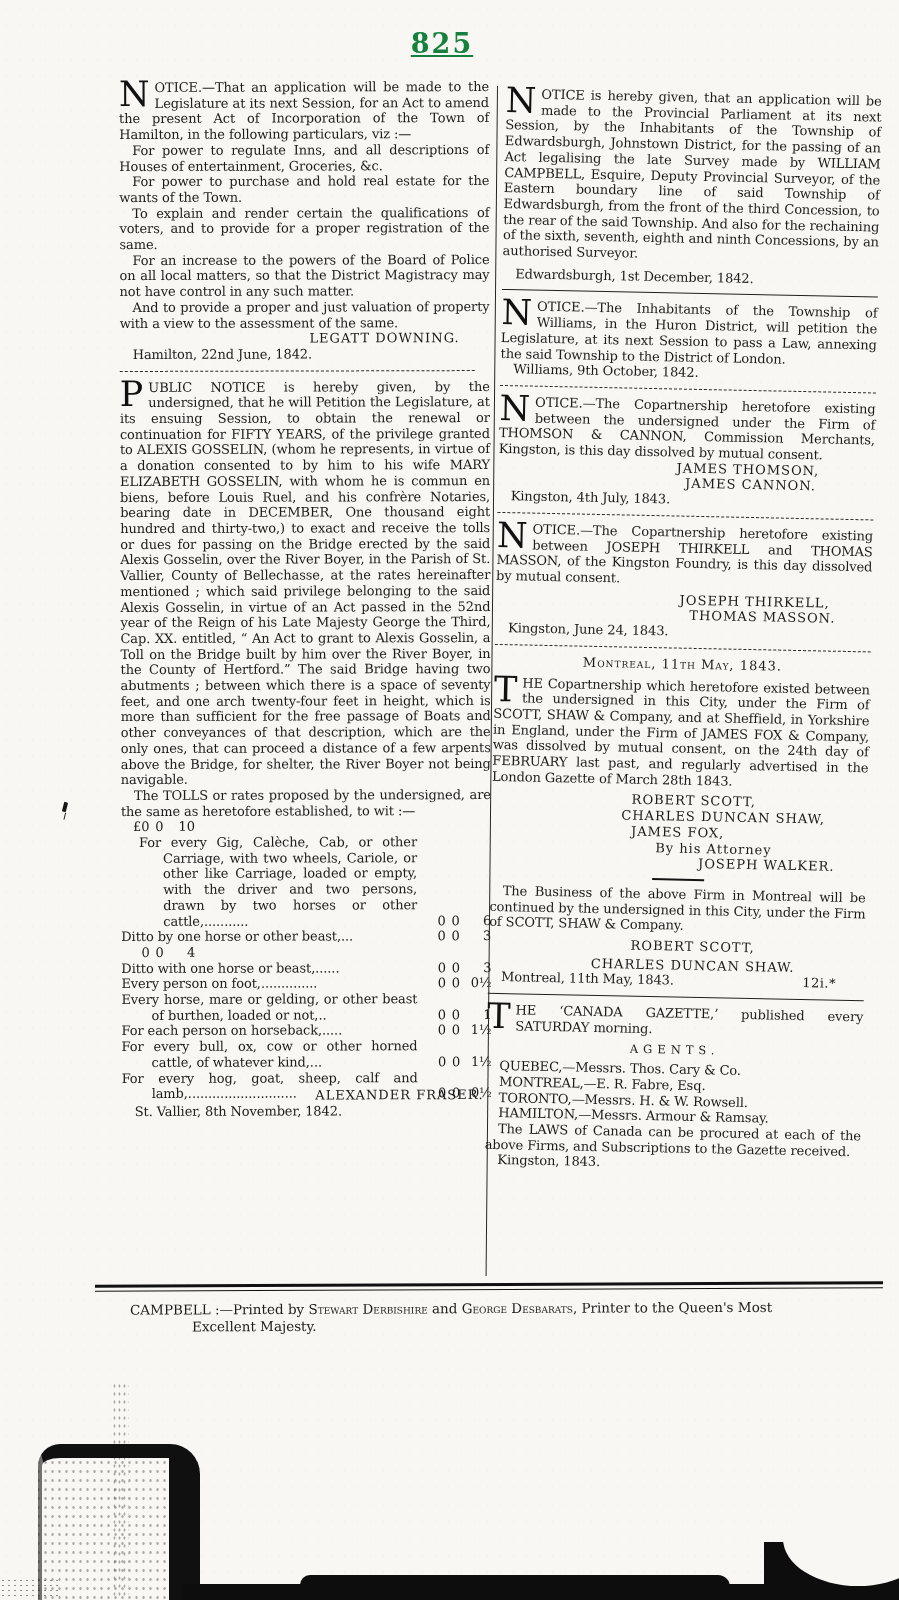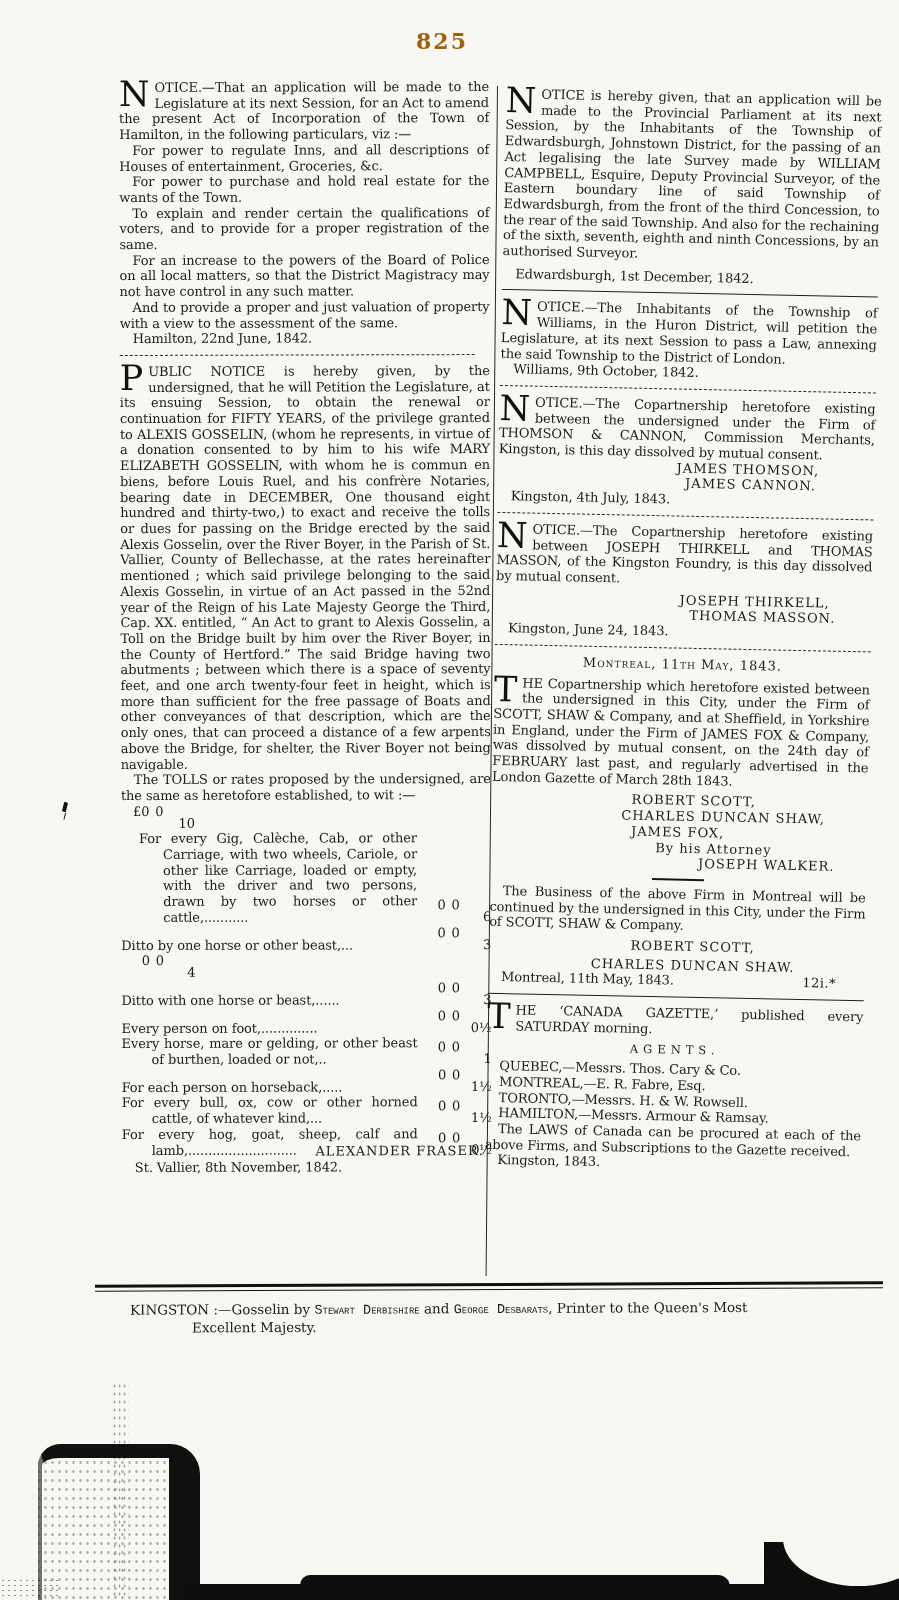--- a/index.html
+++ b/index.html
@@ -9,21 +9,21 @@
     font-family:"DejaVu Serif","Liberation Serif",serif;
     color:#1b1b1b;
   }
   .noise{
     position:absolute;inset:0;pointer-events:none;
     background-image:radial-gradient(rgba(0,0,0,0.05) 0.6px, transparent 1.1px);
     background-size:13px 17px;opacity:.5;
   }
   .page-number{
     position:absolute;left:392px;top:28px;width:100px;text-align:center;
-    font-size:22px;letter-spacing:2px;color:#a16207;font-weight:bold;
+    font-size:27px;letter-spacing:2px;color:#15803d;font-weight:bold;text-decoration:underline;
   }
   .col{font-size:13px;line-height:15.7px;text-align:justify;letter-spacing:-0.1px;}
   .col-left{position:absolute;left:119px;top:80px;width:370px;transform:rotate(-0.15deg);transform-origin:top left;}
   .col-right{position:absolute;left:506px;top:86px;width:376px;transform:rotate(1.15deg);transform-origin:top left;}
   .divider{position:absolute;left:497px;top:86px;height:1190px;width:1.3px;background:#262626;transform:rotate(0.55deg);transform-origin:top left;}
   p{margin:0;}
   .dc{float:left;font-size:35px;line-height:27px;padding:1px 5px 0 0;color:#111;}
   .indent{text-indent:13px;}
   .rule{border:none;border-top:1px solid #1f1f1f;margin:8px 0 8px 0;height:0;}
   .rule--dashed{border-top:1.4px dashed #2a2a2a;}
@@ -34,22 +34,22 @@
   .agents-head{text-align:center;letter-spacing:5px;font-size:11.5px;margin:5px 0 4px 0;}
   .agent{padding-left:13px;text-align:left;}
   .block{margin-bottom:4px;}
   .toll{display:flex;align-items:flex-end;}
   .toll-desc{flex:1;padding-left:42px;text-indent:-24px;}
   .toll--flush .toll-desc{padding-left:30px;text-indent:-30px;}
   .toll-rates{width:70px;display:flex;justify-content:flex-end;padding-left:4px;}
   .toll-rates span{display:inline-block;text-align:right;}
   .r-l{width:28px;}
   .r-s{width:16px;}
-  .r-d{width:36px;margin-top:12px;}
-  .smallcaps{font-variant:small-caps;font-family:Liberation Mono, monospace;}
+  .r-d{width:36px;}
+  .smallcaps{font-variant:small-caps;}
   .dateline-row{display:flex;justify-content:space-between;}
   .ref{padding-right:28px;letter-spacing:.5px;}
   .footer-rule{position:absolute;left:95px;top:1283px;width:788px;height:2.6px;
     border-top:3.6px solid #101010;border-bottom:1.3px solid #101010;transform:rotate(-0.25deg);}
   .imprint{position:absolute;left:130px;top:1300px;width:760px;font-size:13.5px;line-height:17px;transform:rotate(-0.25deg);}
   .imprint-line2{margin-left:62px;}
   
   .ink-mark{position:absolute;left:63px;top:802px;width:4px;height:10px;background:#161616;border-radius:1px;transform:rotate(14deg);box-shadow:2px 9px 0 -1.5px #1b1b1b;}
   .speck-strip{position:absolute;left:112px;top:1382px;width:17px;height:218px;opacity:.55;
     background-image:radial-gradient(rgba(0,0,0,0.6) 0.7px, transparent 1.2px);background-size:5px 8px;}
@@ -73,20 +73,21 @@
 
 <div class="col col-left">
 
   <div class="block">
     <p><span class="dc">N</span><span>OTICE.—That an application will be made to the Legislature at its next Session, for an Act to amend the present Act of Incorporation of the Town of Hamilton, in the following particulars, viz :—</span></p>
     <p class="indent">For power to regulate Inns, and all descriptions of Houses of entertainment, Groceries, &amp;c.</p>
     <p class="indent">For power to purchase and hold real estate for the wants of the Town.</p>
     <p class="indent">To explain and render certain the qualifications of voters, and to provide for a proper registration of the same.</p>
     <p class="indent">For an increase to the powers of the Board of Police on all local matters, so that the District Magistracy may not have control in any such matter.</p>
     <p class="indent">And to provide a proper and just valuation of property with a view to the assessment of the same.</p>
+    <p class="sig" style="padding-right:30px">LEGATT DOWNING.</p>
     <p class="dateline">Hamilton, 22nd June, 1842.</p>
   </div>
 
   <hr class="rule rule--dashed" style="width:96%">
 
   <div class="block">
     <p><span class="dc">P</span><span>UBLIC NOTICE is hereby given, by the undersigned, that he will Petition the Legislature, at its ensuing Session, to obtain the renewal or continuation for FIFTY YEARS, of the privilege granted to ALEXIS GOSSELIN, (whom he represents, in virtue of a donation consented to by him to his wife MARY ELIZABETH GOSSELIN, with whom he is commun en biens, before Louis Ruel, and his confrère Notaries, bearing date in DECEMBER, One thousand eight hundred and thirty-two,) to exact and receive the tolls or dues for passing on the Bridge erected by the said Alexis Gosselin, over the River Boyer, in the Parish of St. Vallier, County of Bellechasse, at the rates hereinafter mentioned ; which said privilege belonging to the said Alexis Gosselin, in virtue of an Act passed in the 52nd year of the Reign of his Late Majesty George the Third, Cap. XX. entitled, “ An Act to grant to Alexis Gosselin, a Toll on the Bridge built by him over the River Boyer, in the County of Hertford.”  The said Bridge having two abutments ; between which there is a space of seventy feet, and one arch twenty-four feet in height, which is more than sufficient for the free passage of Boats and other conveyances of that description, which are the only ones, that can proceed a distance of a few arpents above the Bridge, for shelter, the River Boyer not being navigable.</span></p>
     <p class="indent">The TOLLS or rates proposed by the undersigned, are the same as heretofore established, to wit :—</p>
 
     <div class="toll">
@@ -240,21 +241,21 @@
     <p class="agent">MONTREAL,—E. R. Fabre, Esq.</p>
     <p class="agent">TORONTO,—Messrs. H. &amp; W. Rowsell.</p>
     <p class="agent">HAMILTON,—Messrs. Armour &amp; Ramsay.</p>
     <p class="indent">The LAWS of Canada can be procured at each of the above Firms, and Subscriptions to the Gazette received.</p>
     <p class="dateline">Kingston, 1843.</p>
   </div>
 </div>
 
 <div class="footer-rule"></div>
 <div class="imprint">
-  <span>KINGSTON :—Gosselin by </span><span class="smallcaps">Stewart Derbishire</span><span> and </span><span class="smallcaps">George Desbarats</span><span>, Printer to the Queen's Most</span>
+  <span>CAMPBELL :—Printed by </span><span class="smallcaps">Stewart Derbishire</span><span> and </span><span class="smallcaps">George Desbarats</span><span>, Printer to the Queen's Most</span>
   <div class="imprint-line2">Excellent Majesty.</div>
 </div>
 
 <div class="ink-mark"></div>
 <div class="speck-strip"></div>
 <div class="clamp"></div>
 <div class="band"></div>
 <div class="band-mid"></div>
 <div class="band-right">
     <div class="band-corner"></div>

